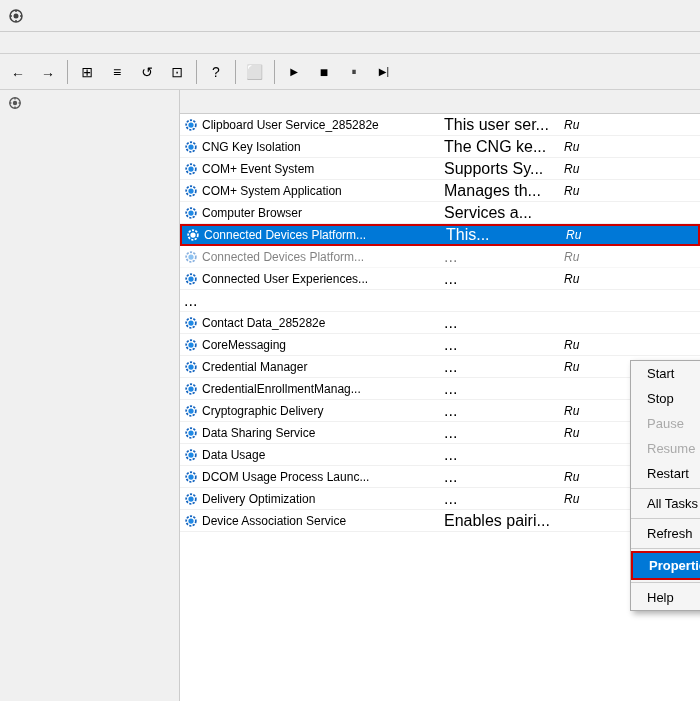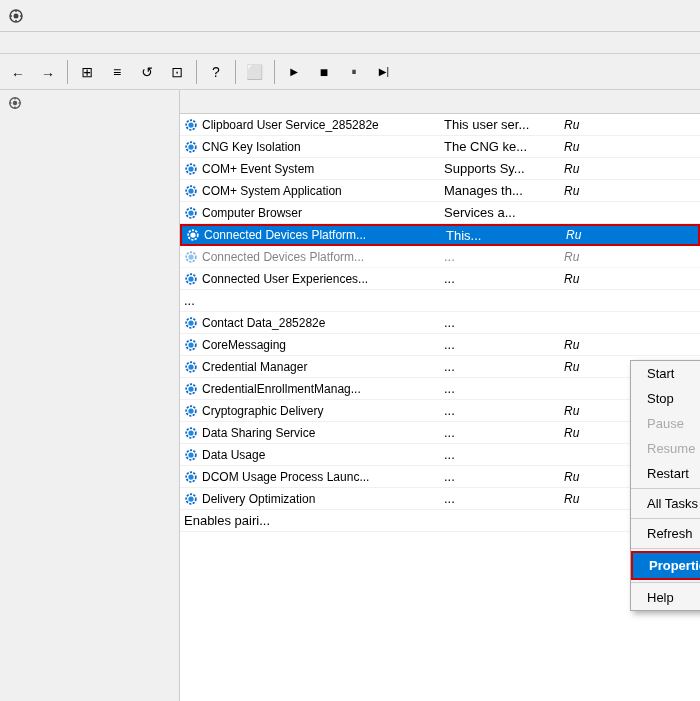--- a/index.html
+++ b/index.html
@@ -143,21 +143,21 @@
       white-space: nowrap;
       overflow: hidden;
       text-overflow: ellipsis;
       display: flex;
       align-items: center;
       gap: 4px;
     }
     .svc-desc {
       width: 120px;
       padding: 0 4px;
-      font-size: 13px;
+      font-size: 16px;
       white-space: nowrap;
       overflow: hidden;
       text-overflow: ellipsis;
     }
     .svc-status {
       width: 40px;
       padding: 0 4px;
       font-size: 12px;
       font-style: italic;
     }
@@ -467,20 +467,27 @@
             <svg width="14" height="14" viewBox="0 0 16 16">
               <circle cx="8" cy="8" r="3" fill="#1e88e5"></circle>
     <circle cx="8" cy="8" r="5.5" fill="none" stroke="#1565c0" stroke-width="2" stroke-dasharray="2.5 1.5"></circle>
             </svg>
             <span>Delivery Optimization</span>
           </div>
           <div class="svc-desc">...</div>
           <div class="svc-status">Ru</div>
         </div>
         <div class="service-row">
+          <div class="svc-name">
+            <svg width="14" height="14" viewBox="0 0 16 16">
+              <circle cx="8" cy="8" r="3" fill="#1e88e5"></circle>
+    <circle cx="8" cy="8" r="5.5" fill="none" stroke="#1565c0" stroke-width="2" stroke-dasharray="2.5 1.5"></circle>
+            </svg>
+            <span>Device Association Service</span>
+          </div>
           <div class="svc-desc">Enables pairi...</div>
           <div class="svc-status"></div>
         </div>
       </div>
 
     <div class="context-menu" id="context-menu">
     <div class="ctx-item">Start</div>
         <div class="ctx-item">Stop</div>
         <div class="ctx-item disabled">Pause</div>
         <div class="ctx-item disabled">Resume</div>

